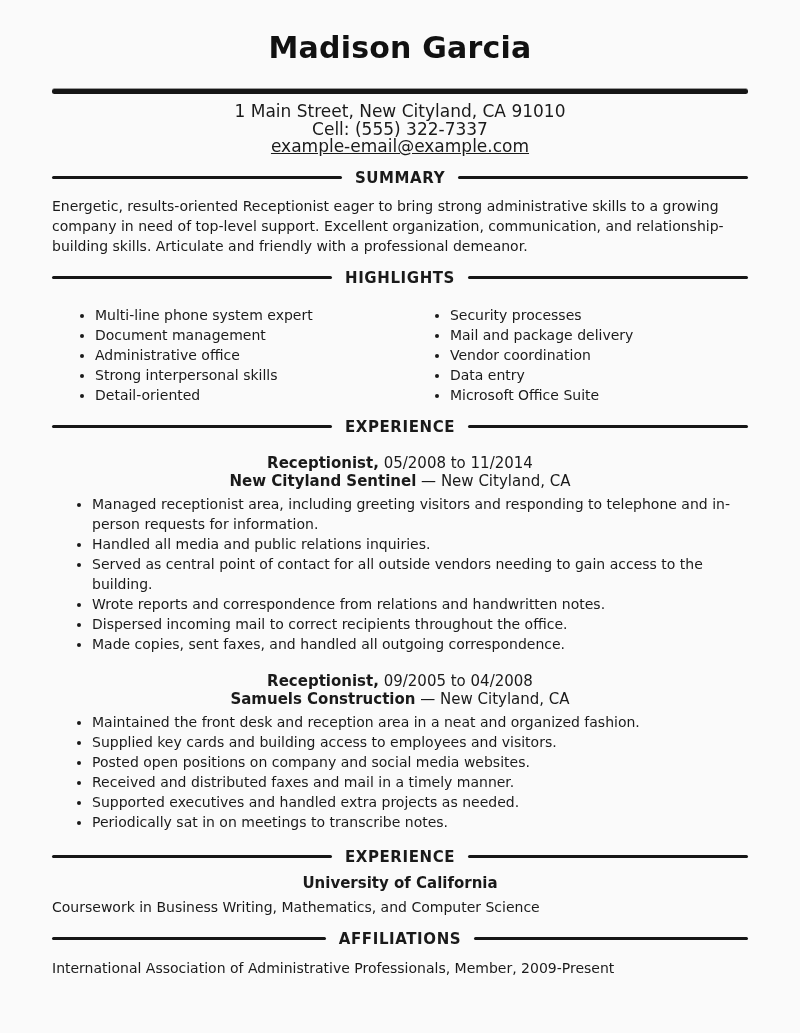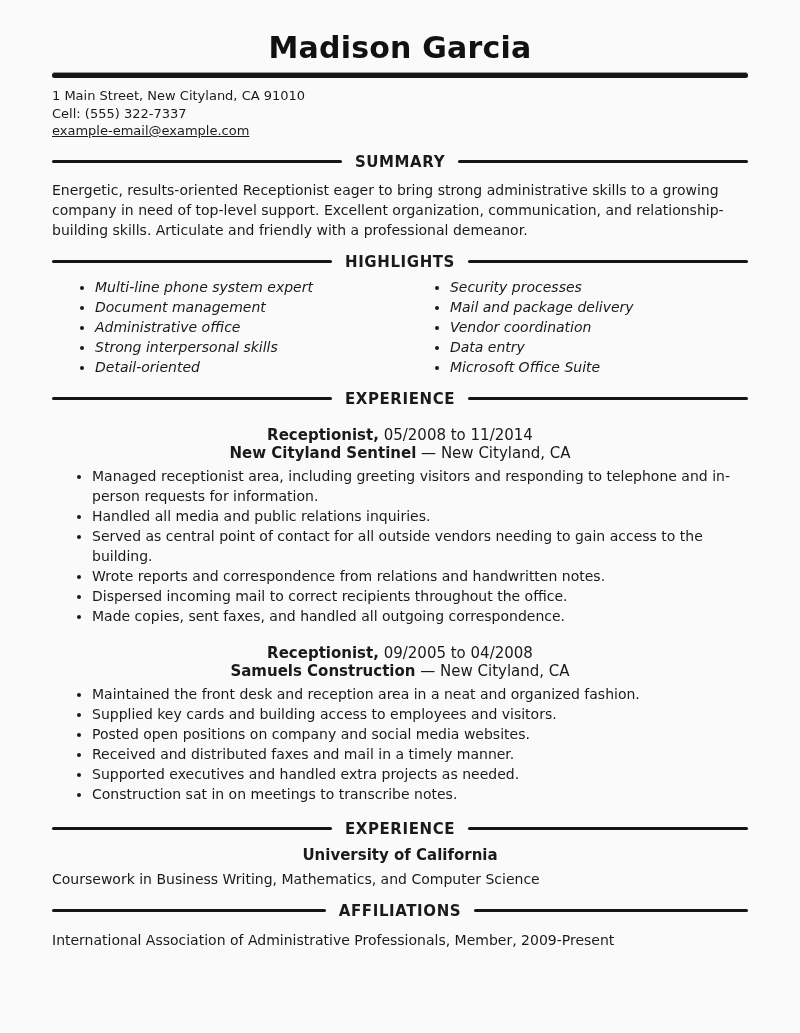--- a/index.html
+++ b/index.html
@@ -15,37 +15,37 @@
     -webkit-font-smoothing: antialiased;
   }
   .page {
     box-sizing: border-box;
     width: 800px;
     height: 1033px;
     padding: 24px 52px 40px 52px;
     overflow: hidden;
   }
   .candidate-name {
-    margin: 6px 0 8px 0;
+    margin: 6px 0 24px 0;
     font-size: 30px;
     font-weight: bold;
     text-align: center;
     letter-spacing: 0.2px;
     color: #111;
   }
   .name-rule {
     height: 5px;
     background: #161616;
     border-radius: 3px;
     box-shadow: 0 -1px 0 #9a9a9a;
     margin: 0 0 9px 0;
   }
   .contact {
-    text-align: left;
-    font-size: 13px;
+    text-align: center;
+    font-size: 17px;
     line-height: 17.5px;
   }
   .contact a.email {
     color: #1a1a1a;
     text-decoration: underline;
     cursor: pointer;
   }
   .sec-header {
     display: flex;
     align-items: center;
@@ -66,22 +66,21 @@
     white-space: nowrap;
   }
   .mt-lg { margin-top: 16px; }
   .summary-text {
     margin: 9px 0 0 0;
     font-size: 14px;
     line-height: 20px;
   }
   .highlights {
     display: flex;
-    margin-top: 6px;
-    font-style: italic;
+    margin-top: 18px;
   }
   .hl-col { box-sizing: border-box; }
   .hl-col.left  { width: 52%; }
   .hl-col.right { width: 48%; }
   .hl-col ul {
     margin: 0;
     padding-left: 43px;
     list-style: disc outside;
   }
   .hl-col.right ul { padding-left: 36px; }
@@ -205,21 +204,21 @@
       <span class="b">Samuels Construction</span>
       <span>—</span>
       <span>New Cityland, CA</span>
     </div>
     <ul class="job-bullets">
       <li>Maintained the front desk and reception area in a neat and organized fashion.</li>
       <li>Supplied key cards and building access to employees and visitors.</li>
       <li>Posted open positions on company and social media websites.</li>
       <li>Received and distributed faxes and mail in a timely manner.</li>
       <li>Supported executives and handled extra projects as needed.</li>
-      <li>Construction sat in on meetings to transcribe notes.</li>
+      <li>Periodically sat in on meetings to transcribe notes.</li>
     </ul>
   </div>
 
   <div class="sec-header mt-lg">
     <span class="rule"></span>
     <span class="sec-title">EXPERIENCE</span>
     <span class="rule"></span>
   </div>
   <div class="edu-school">University of California</div>
   <div class="edu-coursework">Coursework in Business Writing, Mathematics, and Computer Science</div>

